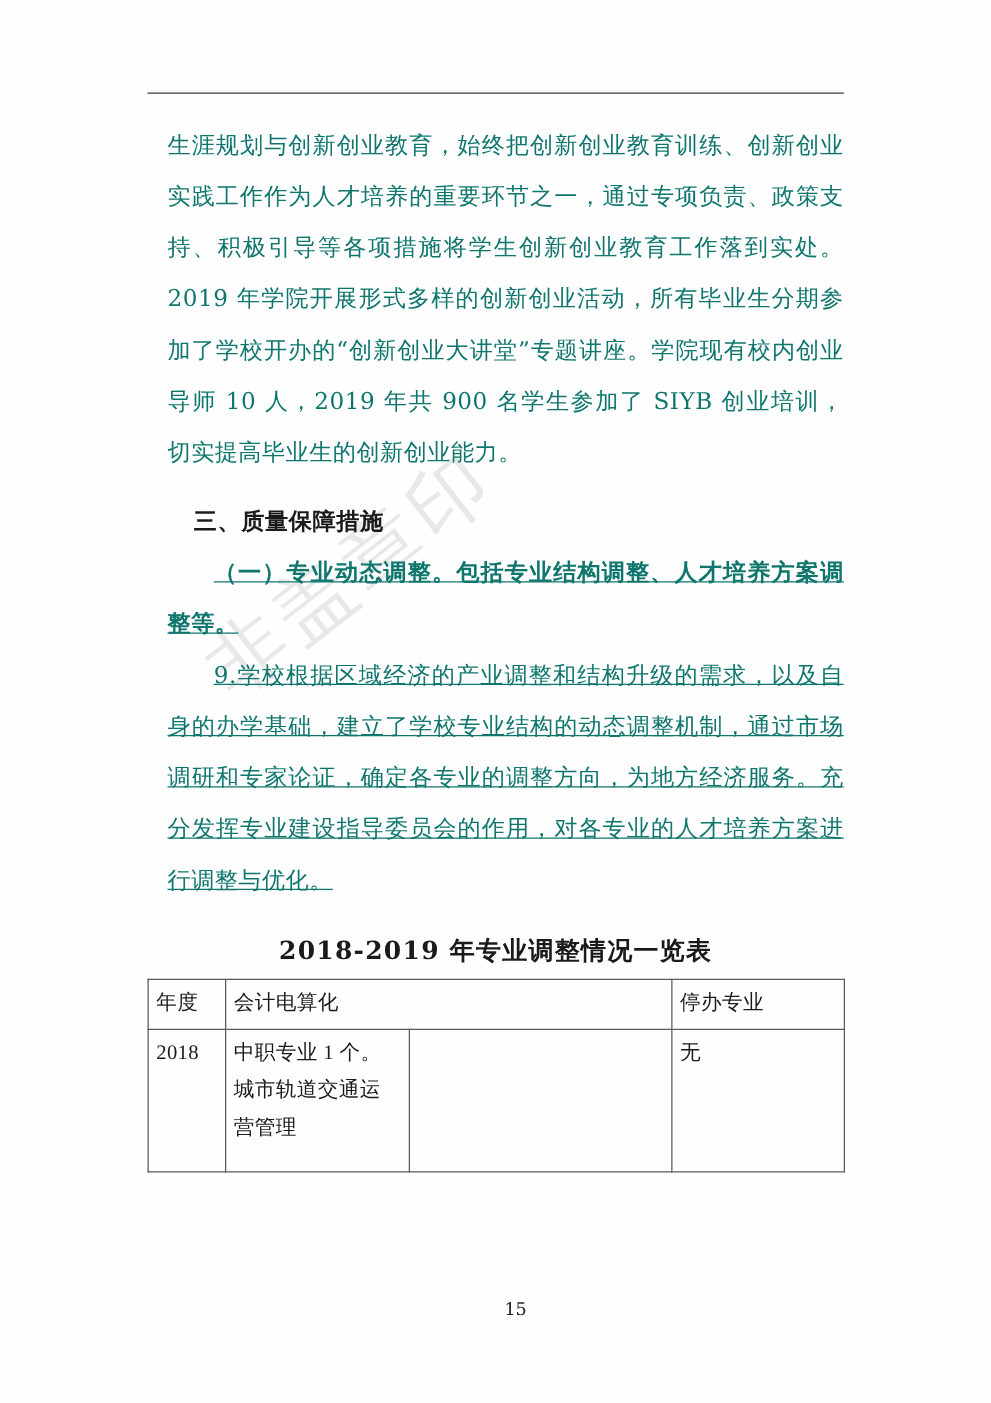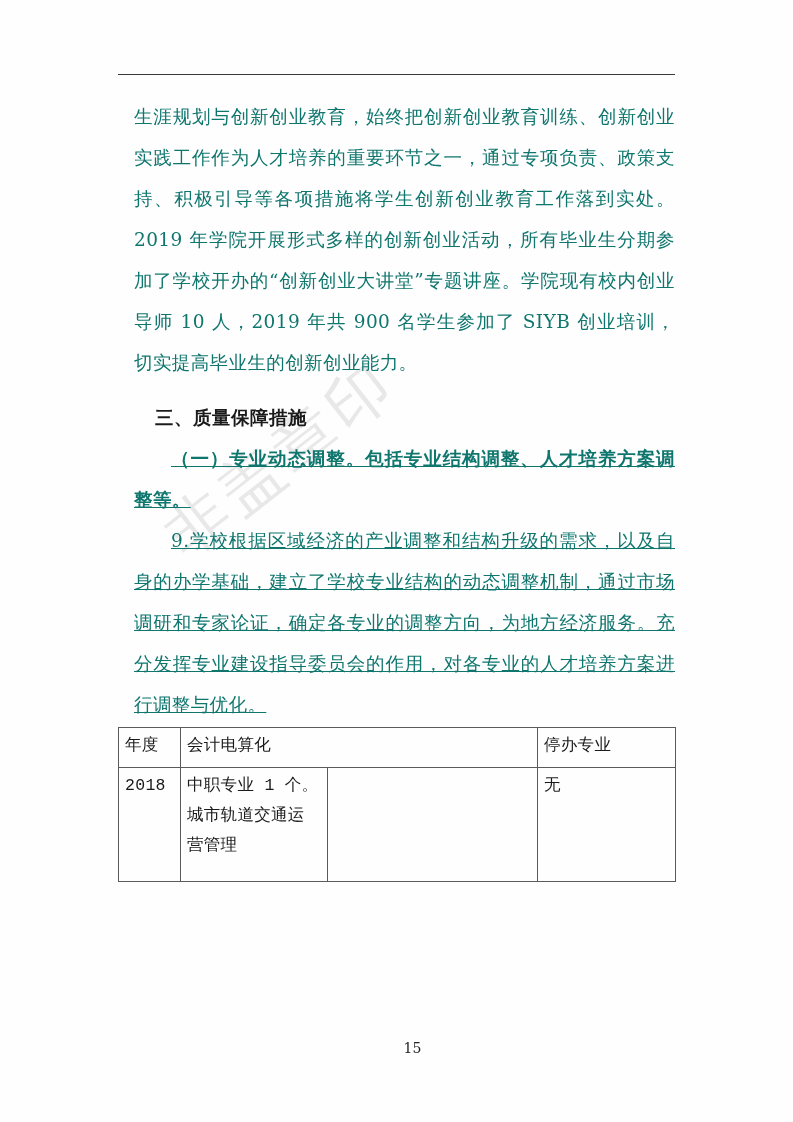--- a/index.html
+++ b/index.html
@@ -75,21 +75,21 @@
     table-layout: fixed;
     margin-top: 2px;
   }
   table.adj-table td {
     border: 1px solid #5a5a5a;
     vertical-align: top;
     font-size: 16.5px;
     line-height: 30px;
     padding: 3px 6px 6px 6px;
     letter-spacing: 0.3px;
-    font-family: Liberation Mono, monospace;
+    font-family: Liberation Serif, serif;
   }
   .col-year { width: 62px; }
   .col-new1 { width: 147px; }
   .col-new2 { width: 210px; }
   .col-stop { width: 138px; }
 
   .row-2018 td { height: 104px; }
   .row-2019 td { height: 152px; }
 
   .watermark {
@@ -131,20 +131,21 @@
   <div class="content">
 
     <p class="body-text">生涯规划与创新创业教育，始终把创新创业教育训练、创新创业实践工作作为人才培养的重要环节之一，通过专项负责、政策支持、积极引导等各项措施将学生创新创业教育工作落到实处。2019 年学院开展形式多样的创新创业活动，所有毕业生分期参加了学校开办的“创新创业大讲堂”专题讲座。学院现有校内创业导师 10 人，2019 年共 900 名学生参加了 SIYB 创业培训，切实提高毕业生的创新创业能力。</p>
 
     <p class="section-head">三、质量保障措施</p>
 
     <p class="body-text indent2"><span class="sub-head-bold">（一）专业动态调整。</span><span class="sub-head-bold">包括专业结构调整、人才培养方案调整等。</span></p>
 
     <p class="body-text indent2">9.学校根据区域经济的产业调整和结构升级的需求，以及自身的办学基础，建立了学校专业结构的动态调整机制，通过市场调研和专家论证，确定各专业的调整方向，为地方经济服务。充分发挥专业建设指导委员会的作用，对各专业的人才培养方案进行调整与优化。</p>
 
+    <div class="table-title">2018-2019 年专业调整情况一览表</div>
 
     <table class="adj-table">
       <colgroup>
         <col class="col-year">
         <col class="col-new1">
         <col class="col-new2">
         <col class="col-stop">
       </colgroup>
       <tbody>
         <tr>

